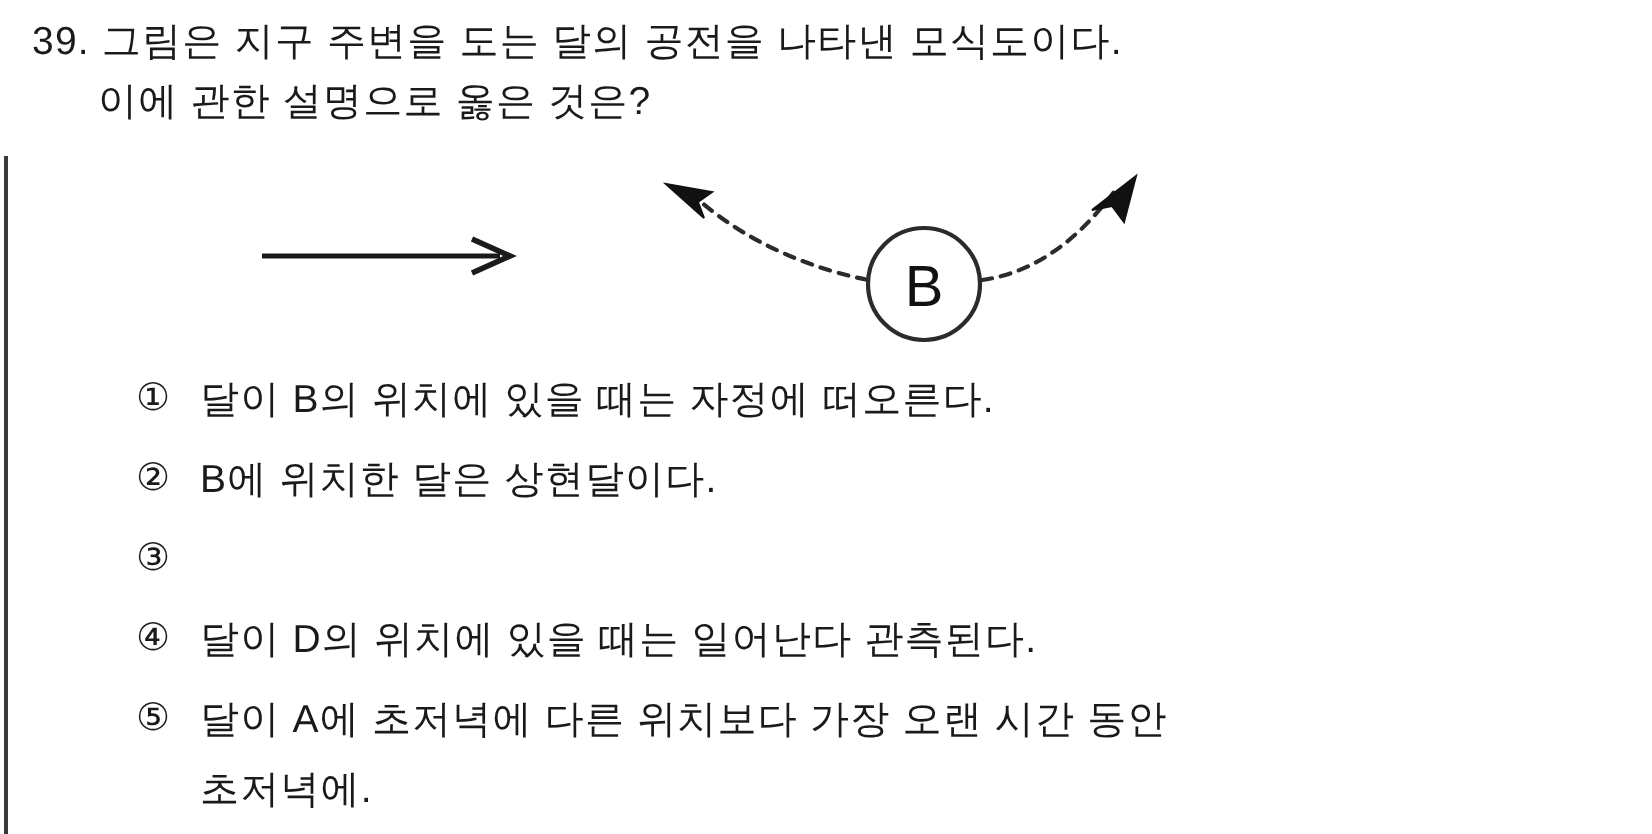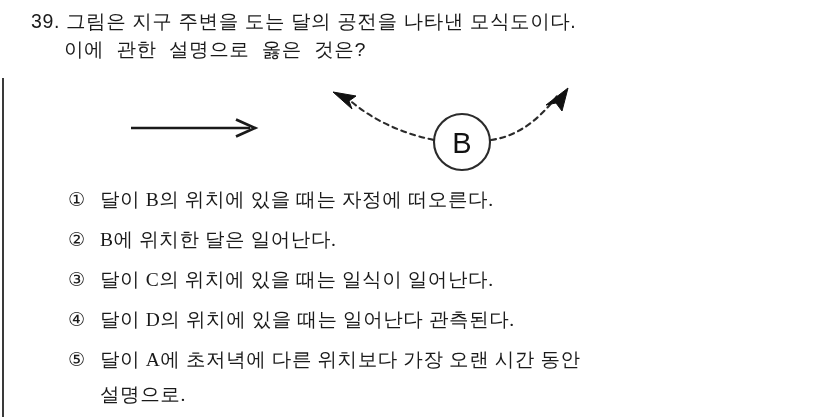--- a/index.html
+++ b/index.html
@@ -13,37 +13,36 @@
     position: relative;
     overflow: hidden;
     font-family: "Liberation Sans", "DejaVu Sans", sans-serif;
     color: #1a1a1a;
     -webkit-font-smoothing: none;
   }
 
   
   #question-block {
     position: absolute;
-    left: 31px;
+    left: 16px;
     top: 6px;
     width: 780px;
   }
   .stem-line {
     font-size: 19.5px;
     line-height: 30px;
     letter-spacing: 0.6px;
     white-space: pre;
     color: #1a1a1a;
   }
   .stem-line.first {
     text-indent: 0;
   }
   .stem-line.second {
     padding-left: 33px;
-    font-family: Liberation Mono, monospace;
   }
 
   
   #figure-area {
     position: absolute;
     left: 0;
     top: 70px;
     width: 826px;
     height: 115px;
   }
@@ -82,21 +81,20 @@
   .option-marker {
     flex: 0 0 auto;
     width: 32px;
     font-size: 19px;
     line-height: 28px;
     text-align: left;
     color: #1a1a1a;
   }
   .option-text-wrap {
     flex: 1 1 auto;
-    font-family: Liberation Serif, serif;
   }
   .option-text {
     font-size: 19.5px;
     line-height: 28px;
     letter-spacing: 0.6px;
     white-space: pre;
     color: #1a1a1a;
   }
   .option-text.cont {
     margin-top: 7px;
@@ -143,39 +141,36 @@
   <div class="option-row">
     <div class="option-marker">①</div>
     <div class="option-text-wrap">
       <div class="option-text">달이 B의 위치에 있을 때는 자정에 떠오른다.</div>
     </div>
   </div>
 
   <div class="option-row">
     <div class="option-marker">②</div>
     <div class="option-text-wrap">
-      <div class="option-text">B에 위치한 달은 일어난다.</div>
+      <div class="option-text">B에 위치한 달은 상현달이다.</div>
     </div>
   </div>
 
   <div class="option-row">
     <div class="option-marker">③</div>
-    <div class="option-text-wrap">
-      <div class="option-text">달이 C의 위치에 있을 때는 일식이 일어난다.</div>
-    </div>
   </div>
 
   <div class="option-row">
     <div class="option-marker">④</div>
     <div class="option-text-wrap">
       <div class="option-text">달이 D의 위치에 있을 때는 일어난다 관측된다.</div>
     </div>
   </div>
 
   <div class="option-row tall">
     <div class="option-marker">⑤</div>
     <div class="option-text-wrap">
       <div class="option-text">달이 A에 초저녁에 다른 위치보다 가장 오랜 시간 동안</div>
-      <div class="option-text cont">설명으로.</div>
+      <div class="option-text cont">초저녁에.</div>
     </div>
   </div>
 
 </div>
 
 </body></html>

